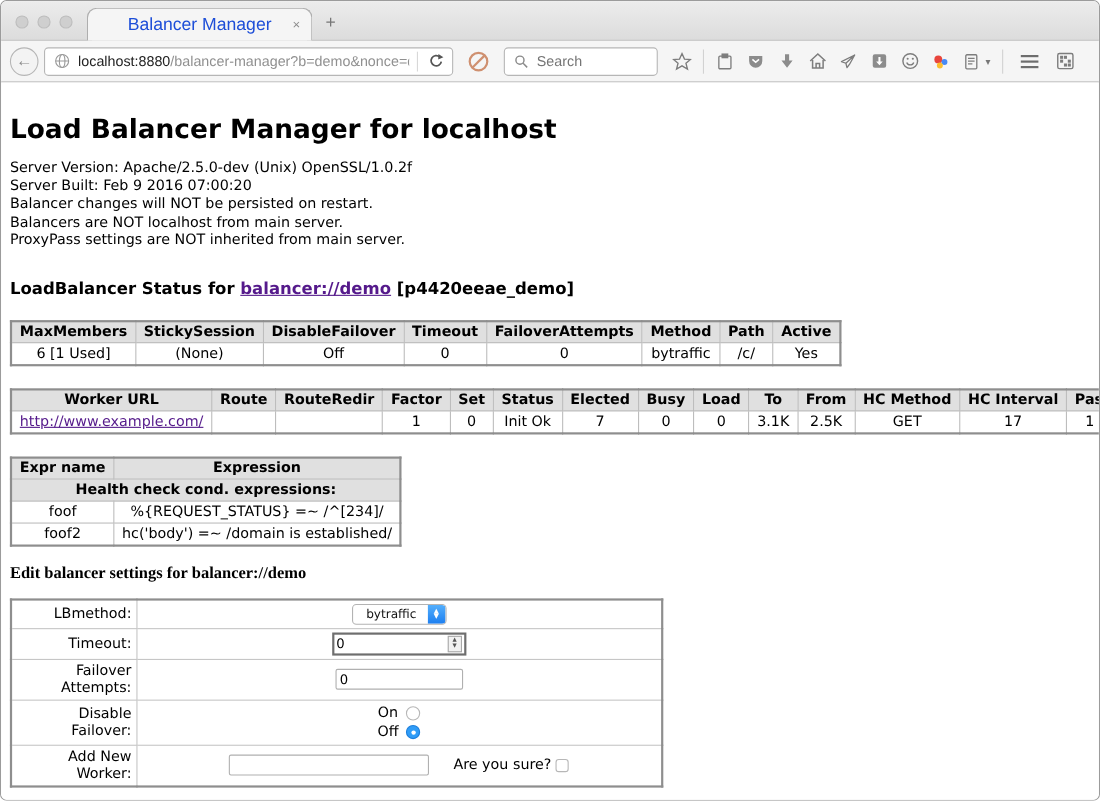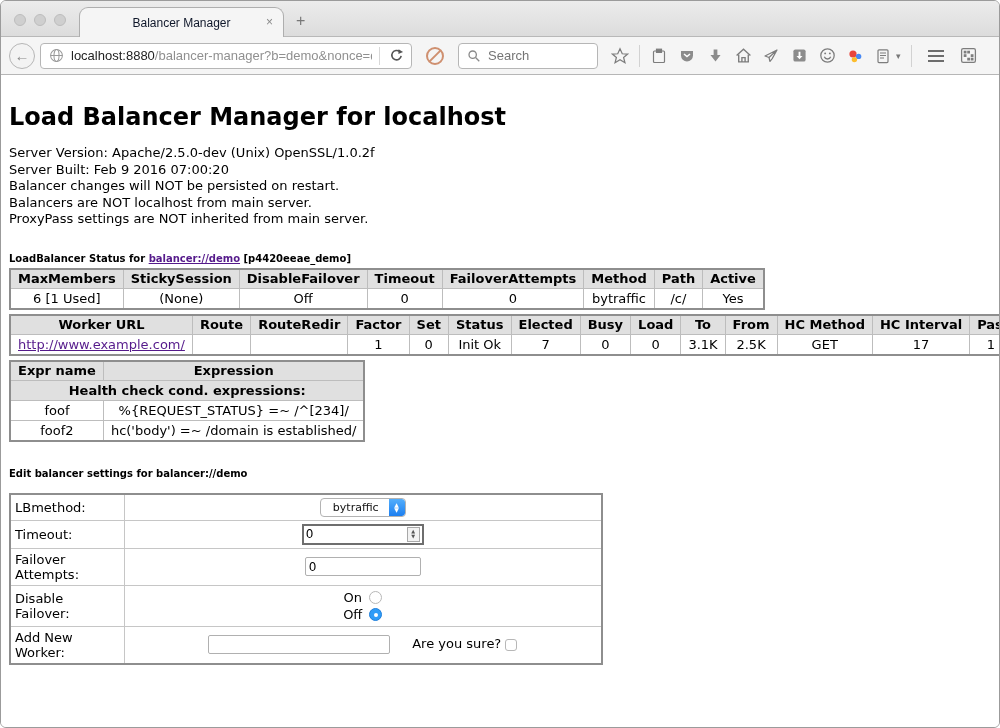--- a/index.html
+++ b/index.html
@@ -7,21 +7,21 @@
   .window { width:1000px; height:728px; border:1px solid #9b9b9b; border-radius:6px;
             overflow:hidden; font-family:"Liberation Sans", sans-serif; background:#fff; }
 
   
   .titlebar { height:36px; background:linear-gradient(#ececec,#dcdcdc); border-bottom:1px solid #b8b8b8; position:relative; }
   .lights { position:absolute; left:13px; top:13px; display:flex; gap:8px; }
   .light { width:12px; height:12px; border-radius:50%; background:#cfcfcf; border:1px solid #bdbdbd; }
   .tab { position:absolute; left:78px; bottom:-1px; width:205px; height:30px;
          background:#f5f5f5; border:1px solid #aeaeae; border-bottom:none;
          border-radius:9px 9px 0 0; display:flex; align-items:center; justify-content:center; }
-  .tab-title { font-size:12px; color:#0f172a; }
+  .tab-title { font-size:16px; color:#1d4ed8; }
   .tab-close { position:absolute; right:10px; top:7px; font-size:12px; color:#8a8a8a; cursor:default; }
   .newtab { position:absolute; left:295px; bottom:6px; font-size:16px; color:#777; }
 
   
   .toolbar { height:38px; background:#f5f5f5; border-bottom:1px solid #b6b6b6;
              display:flex; align-items:center; padding:0 8px; }
   .backbtn { width:26px; height:26px; border:1px solid #b6b6b6; border-radius:50%;
              background:#f3f3f3; color:#8a8a8a; font-size:15px; line-height:24px; text-align:center; flex:0 0 auto; }
   .urlbar { width:372px; height:26px; background:#fff; border:1px solid #b6b6b6; border-radius:4px;
             margin-left:5px; display:flex; align-items:center; padding:0 6px; overflow:hidden; flex:0 0 auto; }
@@ -40,37 +40,37 @@
   .tdivider { width:1px; height:22px; background:#d2d2d2; flex:0 0 auto; }
   .caret { font-size:9px; color:#777; margin-left:-6px; }
   .hamburger { display:flex; flex-direction:column; gap:3px; margin-left:6px; }
   .hamburger span { width:16px; height:2px; background:#6d6d6d; }
 
   
   .content { background:#fff; height:653px; padding:8px; font-family:"DejaVu Sans", sans-serif;
              font-size:13px; color:#000; overflow:hidden; }
   h1 { font-size:24px; margin:20px 0 14px 0; letter-spacing:0; }
   .infoline { line-height:16.5px; }
-  h3 { font-size:10px; margin:25px 0 0 0; }
+  h3 { font-size:15px; margin:25px 0 0 0; }
   h3 a { color:#551a8b; }
-  .edit-h3 { margin-top:26px; }
-
-  table.data { border-collapse:collapse; border:2px solid #8e8e8e; margin-top:4px; }
+  .edit-h3 { margin-top:16px;font-family:Liberation Serif, serif; }
+
+  table.data { border-collapse:collapse; border:2px solid #8e8e8e; margin-top:20px; }
   table.data th, table.data td { border:1px solid #bdbdbd; padding:1px 7px; text-align:center;
                                  font-size:13px; white-space:nowrap; height:20px; }
   table.data th { background:#e0e0e0; }
   td.left { text-align:left; }
   a.vlink { color:#551a8b; }
   .t2 { margin-top:16px; }
   .t3 { margin-top:8px; }
 
   
   table.form { border-collapse:collapse; border:2px solid #8e8e8e; margin-top:14px; width:594px; }
   table.form td { border:1px solid #c6c6c6; font-size:13px; padding:3px 4px; }
-  td.flabel { width:114px; text-align:left; }
+  td.flabel { width:114px; text-align:right; }
   td.fcell { text-align:center; }
   .select { display:inline-flex; align-items:stretch; height:19px; border:1px solid #b3b3b3;
             border-radius:4px; background:#fff; vertical-align:middle; overflow:hidden; }
   .sel-label { font-size:11px; padding:2px 10px 0 12px; min-width:62px; color:#111; }
   .sel-btn { width:16px; background:linear-gradient(#53aefc,#1d7ff0); color:#fff; display:flex;
              flex-direction:column; align-items:center; justify-content:center; font-size:6px; line-height:5px; border-radius:0 3px 3px 0; }
   .numwrap { display:inline-flex; align-items:center; width:122px; height:21px; border:2px solid #6e6e6e;
              background:#fff; padding:0 2px; vertical-align:middle; }
   .numwrap input { border:none; outline:none; flex:1; width:80px; font-size:12px; font-family:"DejaVu Sans", sans-serif; }
   .spinner { width:13px; height:15px; border:1px solid #a8a8a8; background:#f2f2f2; font-size:5px;

